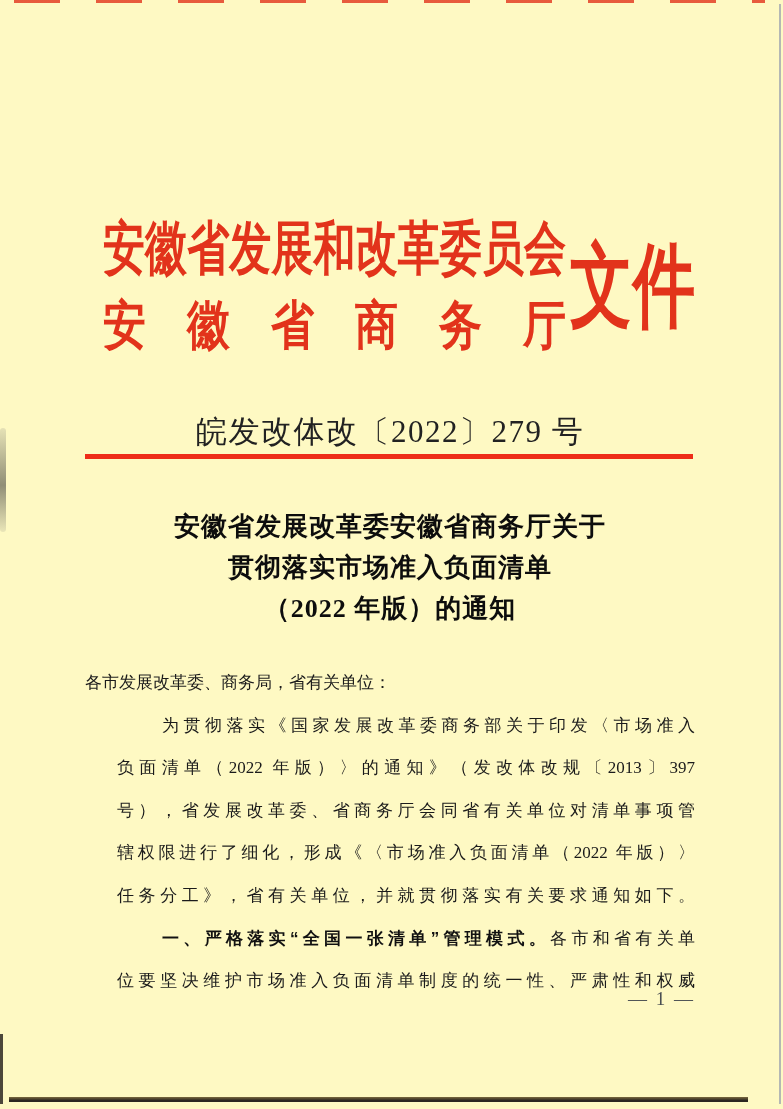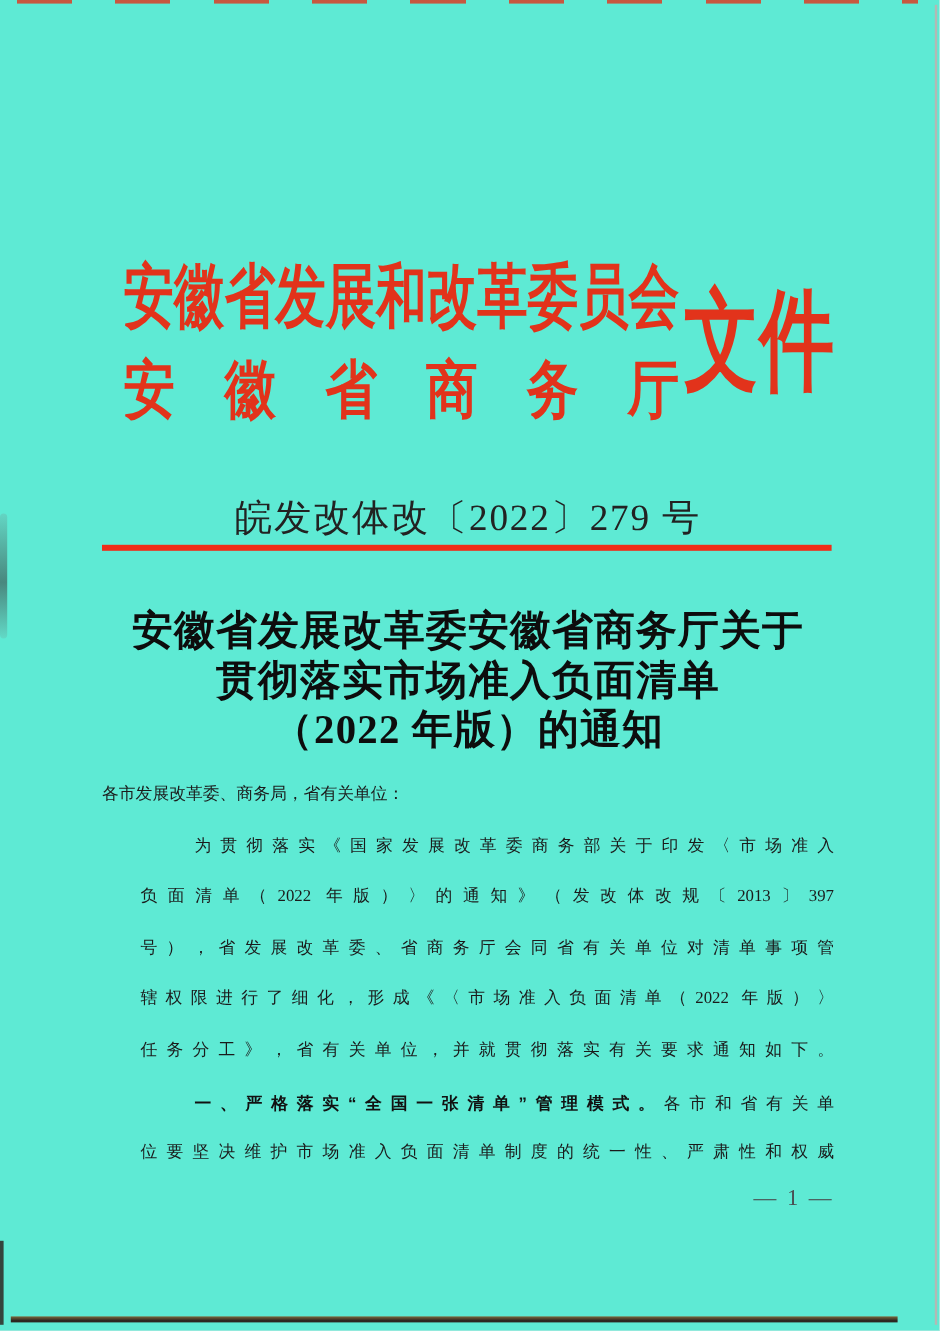--- a/index.html
+++ b/index.html
@@ -1,18 +1,18 @@
 <!DOCTYPE html>
 <html style="--header_red: #e2331b; --rule_red: #ee2d18; --body_text: #1b1b1b; --page_number_gray: #4a4f52;"><head>
 <meta charset="utf-8">
 <style>
   html,body { margin:0; padding:0; background:#e8e8e8; }
   .page {
     position:relative; width:783px; height:1109px;
-    background:#5eead4; overflow:hidden;
+    background:#fef9c3; overflow:hidden;
     font-family:"Liberation Serif", serif; color:#1c1c1c;
   }
   
   .top-dashes { position:absolute; top:0; left:14px; right:18px; height:3px;
     background:repeating-linear-gradient(90deg, rgba(226,51,27,.8) 0 46px, transparent 46px 82px); }
   .right-edge { position:absolute; top:4px; right:2px; width:2px; height:1100px; background:#b4b8b4; }
   .bottom-edge { position:absolute; left:9px; top:1097px; width:739px; height:5px;
     background:linear-gradient(#7a6a3e, #2c2620 70%); }
   .bottom-left-mark { position:absolute; left:0; top:1034px; width:3px; height:70px; background:rgba(45,40,34,.85); }
   .left-smudge { position:absolute; left:0; top:428px; width:6px; height:104px; border-radius:3px;
@@ -28,23 +28,23 @@
     text-align:justify; text-align-last:justify; }
   .doc-type { position:absolute; left:467px; top:19px; width:126px; font-size:62px; font-weight:700;
     line-height:64px; white-space:nowrap; letter-spacing:1px;
     transform:scaleY(1.48); transform-origin:0 6px; }
   
   .doc-number { position:absolute; top:411px; left:85px; width:610px; text-align:center;
     font-size:31px; letter-spacing:1.5px; color:#222; }
   .red-rule { position:absolute; top:454px; left:85px; width:608px; height:5px; background:var(--rule_red,#ee2d18); }
   
   .title { position:absolute; top:506px; left:85px; width:610px; text-align:center;
-    font-weight:700; font-size:34px; line-height:41px; color:#0d0d0d; letter-spacing:1px; }
+    font-weight:700; font-size:26px; line-height:41px; color:#0d0d0d; letter-spacing:1px; }
   
-  .body { position:absolute; top:642px; left:85px; width:610px; font-size:14px; color:#1b1b1b; }
+  .body { position:absolute; top:662px; left:85px; width:610px; font-size:17px; color:#1b1b1b; }
   .bl { height:42.6px; line-height:42.6px; white-space:nowrap; }
   .bl.just { white-space:normal; text-align:justify; text-align-last:justify;margin-left:32px; }
   .bl.indent { text-indent:45px; }
   .hei-bold { font-family:"Liberation Sans", sans-serif; font-weight:700; color:#111; }
   
   .page-num { position:absolute; top:988px; left:85px; width:610px; text-align:right; padding-right:42px;
     font-size:19px; letter-spacing:2px; color:#4a4f52; }
 </style>
 </head>
 <body>

